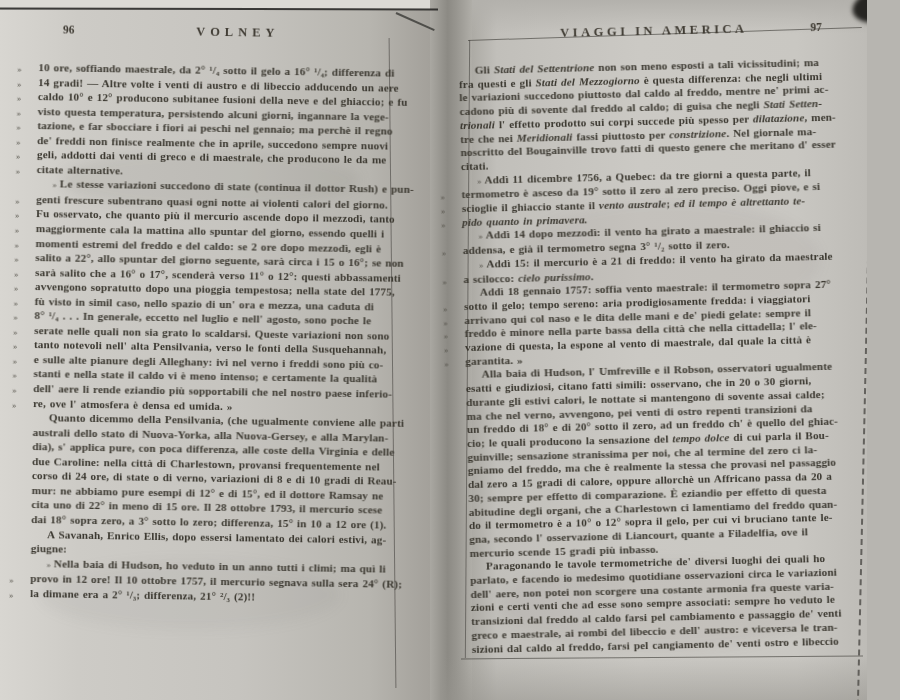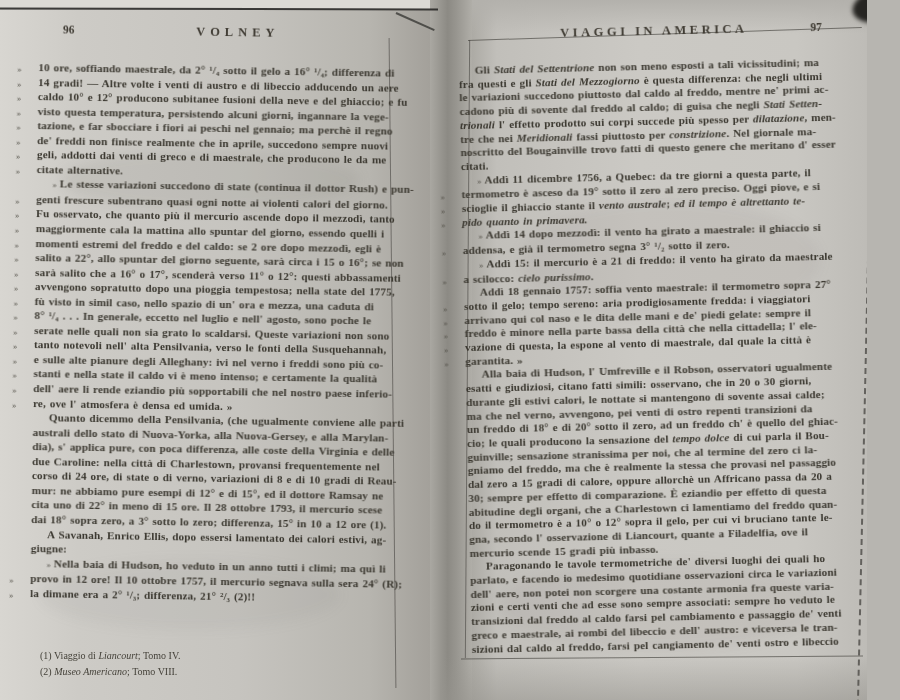--- a/index.html
+++ b/index.html
@@ -119,24 +119,20 @@
           <div class="line">mur: ne abbiamo pure esempi di 12° e di 15°, ed il dottore Ramsay ne</div>
           <div class="line">cita uno di 22° in meno di 15 ore. Il 28 ottobre 1793, il mercurio scese</div>
           <div class="line">dai 18° sopra zero, a 3° sotto lo zero; differenza, 15° in 10 a 12 ore (1).</div>
           <div class="line ind">A Savanah, Enrico Ellis, dopo essersi lamentato dei calori estivi, ag-</div>
           <div class="line">giugne:</div>
           <div class="line ind"><span class="qm in">»</span>Nella baia di Hudson, ho veduto in un anno tutti i climi; ma quì li</div>
           <div class="line"><span class="qm out">»</span>provo in 12 ore! Il 10 ottobre 1757, il mercurio segnava sulla sera 24° (R);</div>
           <div class="line"><span class="qm out">»</span>la dimane era a 2° ¹/₃; differenza, 21° ²/₃ (2)!!</div>
         </div>
     </div>
-    <div class="footnotes" id="left-footnotes">
-        <div>(1) Viaggio di <i>Liancourt</i>; Tomo IV.</div>
-        <div>(2) <i>Museo Americano</i>; Tomo VIII.</div>
-      </div>
   </div>
 
   <div class="page page-right">
     <div class="pbody pbody-right">
       <div class="phead">
         <span>VIAGGI IN AMERICA</span>
         <span class="num">97</span>
       </div>
       <div class="lines" id="right-lines">
           <div class="line ind">Gli <i>Stati del Settentrione</i> non son meno esposti a tali vicissitudini; ma</div>

